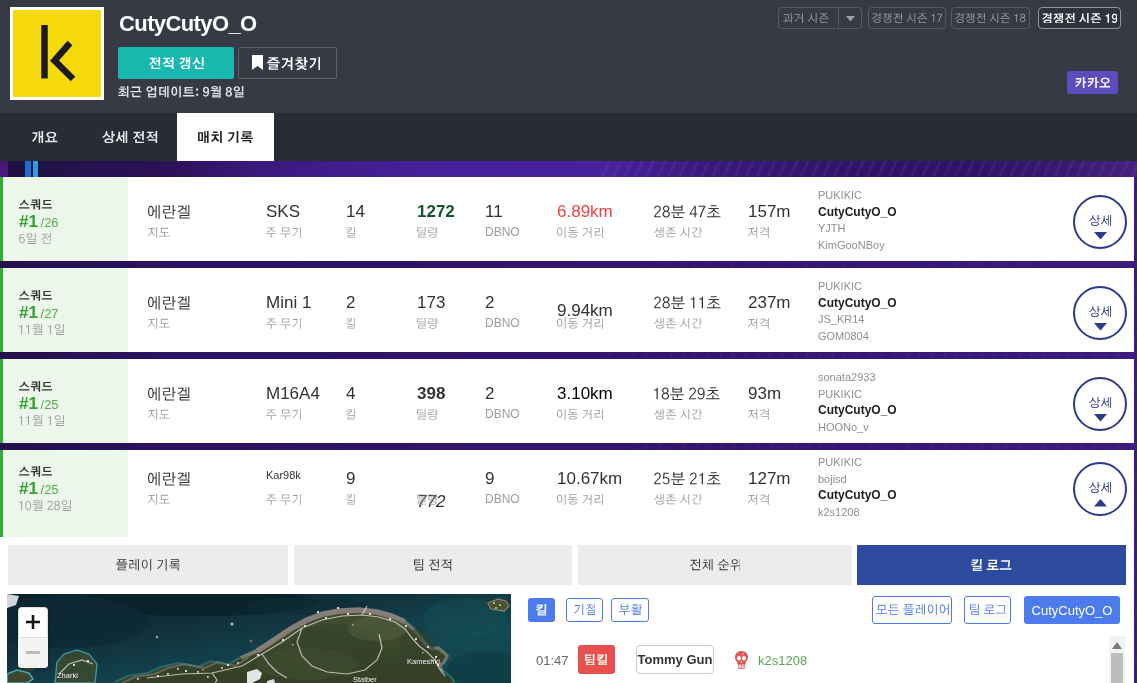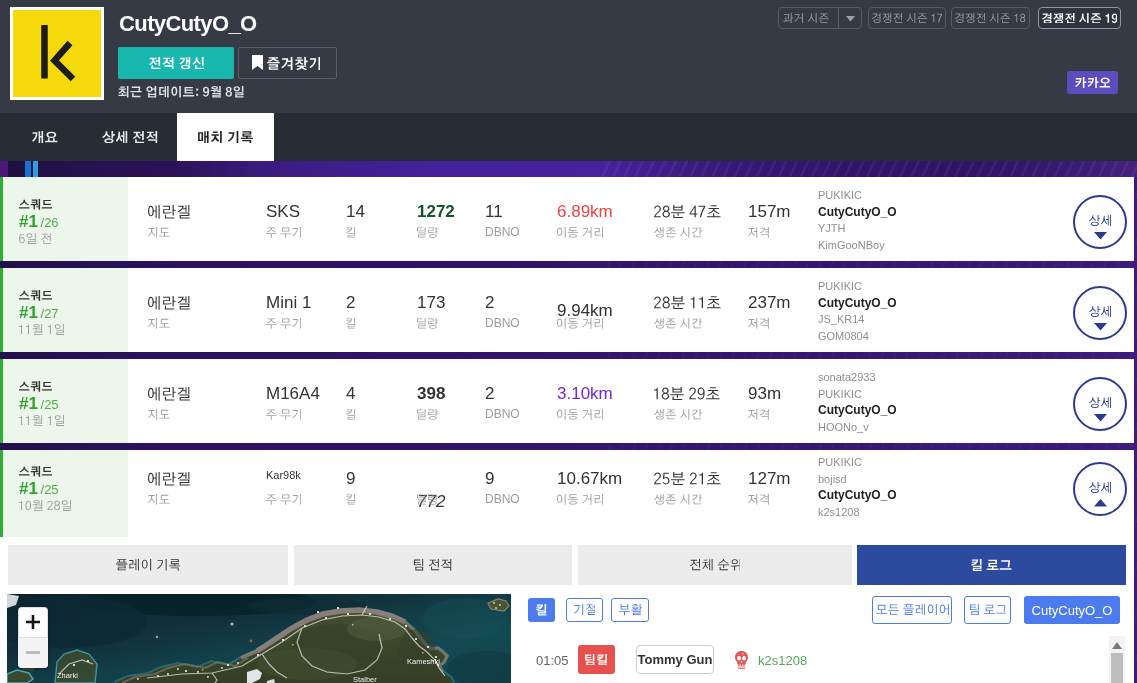--- a/index.html
+++ b/index.html
@@ -56,21 +56,21 @@
     <path d="M0 0H13L6.5 7.5Z" fill="#2b3a8e"></path>
   </svg>
 <div class="abs" style="left:0;top:359px;width:1134px;height:84px;background:#fff"></div>
 <div class="abs" style="left:0;top:359px;width:3px;height:84px;background:#2fae38"></div>
 <div class="abs" style="left:3px;top:359px;width:125px;height:84px;background:#edf6ea"></div>
 <div class="abs" style="left:19px;top:394.5px;line-height:1;white-space:nowrap"><span style="font-size:17px;font-weight:700;color:#2da32d">#1</span><span style="font-size:13px;color:#55ad4f"> /25</span></div>
 <div class="abs" style="left:266px;top:384.6px;font-size:17px;font-weight:400;color:#333;line-height:1;white-space:nowrap;">M16A4</div>
 <div class="abs" style="left:346px;top:384.6px;font-size:17px;font-weight:400;color:#333;line-height:1;white-space:nowrap;">4</div>
 <div class="abs" style="left:417px;top:384.6px;font-size:17px;font-weight:700;color:#333;line-height:1;white-space:nowrap;">398</div>
 <div class="abs" style="left:485px;top:384.6px;font-size:17px;font-weight:400;color:#333;line-height:1;white-space:nowrap;">2</div>
-<div class="abs" style="left:557px;top:384.6px;font-size:17px;font-weight:400;color:#6d28d9;line-height:1;white-space:nowrap;">3.10km</div>
+<div class="abs" style="left:557px;top:384.6px;font-size:17px;font-weight:400;color:#000000;line-height:1;white-space:nowrap;">3.10km</div>
 <div class="abs" style="left:748px;top:384.6px;font-size:17px;font-weight:400;color:#333;line-height:1;white-space:nowrap;">93m</div>
 <div class="abs" style="left:485px;top:407.6px;font-size:12px;font-weight:400;color:#999da1;line-height:1;white-space:nowrap;">DBNO</div>
 <div class="abs" style="left:818px;top:369.2px;font-size:11px;line-height:16.5px;white-space:nowrap">
     <div style="color:#8c8f94">sonata2933</div>
     <div style="color:#8c8f94">PUKIKIC</div>
     <div style="font-weight:700;color:#1e1e1e;font-size:12px">CutyCutyO_O</div>
     <div style="color:#8c8f94">HOONo_v</div>
   </div>
 <div class="abs" style="left:1073px;top:377px;width:54px;height:54px;border:2.5px solid #2b3a8e;border-radius:50%;background:#fff"></div>
 <svg class="abs" style="left:1093.5px;top:414.4px" width="13" height="7.5" viewBox="0 0 13 7.5">
@@ -226,21 +226,21 @@
 <svg class="abs" style="left:24px;top:613px" width="18" height="18" viewBox="0 0 18 18">
     <path d="M7.7 2H10.3V7.7H16V10.3H10.3V16H7.7V10.3H2V7.7H7.7Z" fill="#141414"></path>
   </svg>
 <div class="abs" style="left:26px;top:651px;width:14px;height:2.5px;background:#bbb"></div>
 <div class="abs" style="left:528px;top:598px;width:27px;height:24px;background:#4b7bec;border-radius:3px"></div>
 <div class="abs" style="left:566px;top:598px;width:37px;height:24px;border:1px solid #4b7bec;border-radius:3px"></div>
 <div class="abs" style="left:611px;top:598px;width:38px;height:24px;border:1px solid #4b7bec;border-radius:3px"></div>
 <div class="abs" style="left:872px;top:596px;width:80px;height:28px;border:1px solid #4b7bec;border-radius:3px"></div>
 <div class="abs" style="left:964px;top:596px;width:47px;height:28px;border:1px solid #4b7bec;border-radius:3px"></div>
 <div class="abs" style="left:1024px;top:596px;width:96px;height:28px;background:#4b7bec;border-radius:3px;color:#fff;font-size:13px;display:flex;align-items:center;justify-content:center">CutyCutyO_O</div>
-<div class="abs" style="left:536px;top:653.5px;font-size:13px;font-weight:400;color:#666;line-height:1;white-space:nowrap;">01:05</div>
+<div class="abs" style="left:536px;top:653.5px;font-size:13px;font-weight:400;color:#666;line-height:1;white-space:nowrap;">01:47</div>
 <div class="abs" style="left:578px;top:645px;width:37px;height:29px;background:#e8504e;border-radius:3px"></div>
 <div class="abs" style="left:636px;top:645px;width:78px;height:29px;background:#fff;border:1px solid #ccc;border-radius:4px;color:#333;font-size:13px;font-weight:700;display:flex;align-items:center;justify-content:center">Tommy Gun</div>
 <svg class="abs" style="left:735px;top:651px" width="13" height="18" viewBox="0 0 13 18">
 <path d="M6.5 0C2.6 0 0 2.6 0 6.3C0 8.5 0.9 10.1 2.3 11.2V13.5C2.3 13.5 2.8 13.2 3.3 13.4V15.1H4.6V13.6H5.9V15.1H7.1V13.6H8.4V15.1H9.7V13.4C10.2 13.2 10.7 13.5 10.7 13.5V11.2C12.1 10.1 13 8.5 13 6.3C13 2.6 10.4 0 6.5 0Z" fill="#e0585a"></path>
 <path d="M2.6 15.6H10.4V16.4H2.6Z" fill="#e0585a"></path>
 <path d="M3 17H10V17.8H3Z" fill="#e0585a"></path>
 <ellipse cx="4" cy="7.3" rx="1.9" ry="2.2" fill="#fff"></ellipse>
 <ellipse cx="9" cy="7.3" rx="1.9" ry="2.2" fill="#fff"></ellipse>
 <path d="M6.5 9.6L7.6 11.6H5.4Z" fill="#fff"></path>
 <path d="M7.9 1.4L9.3 2.6L7.3 4.6L6.7 3Z" fill="#f4908f"></path>

